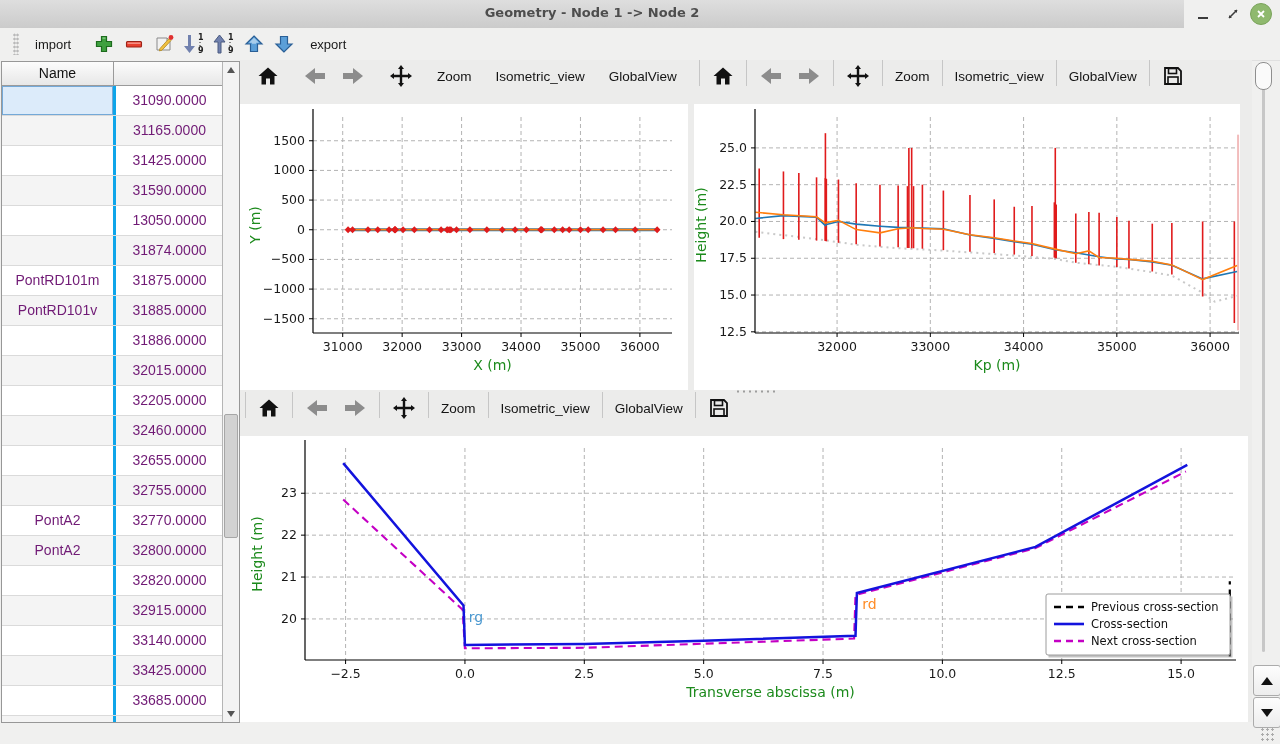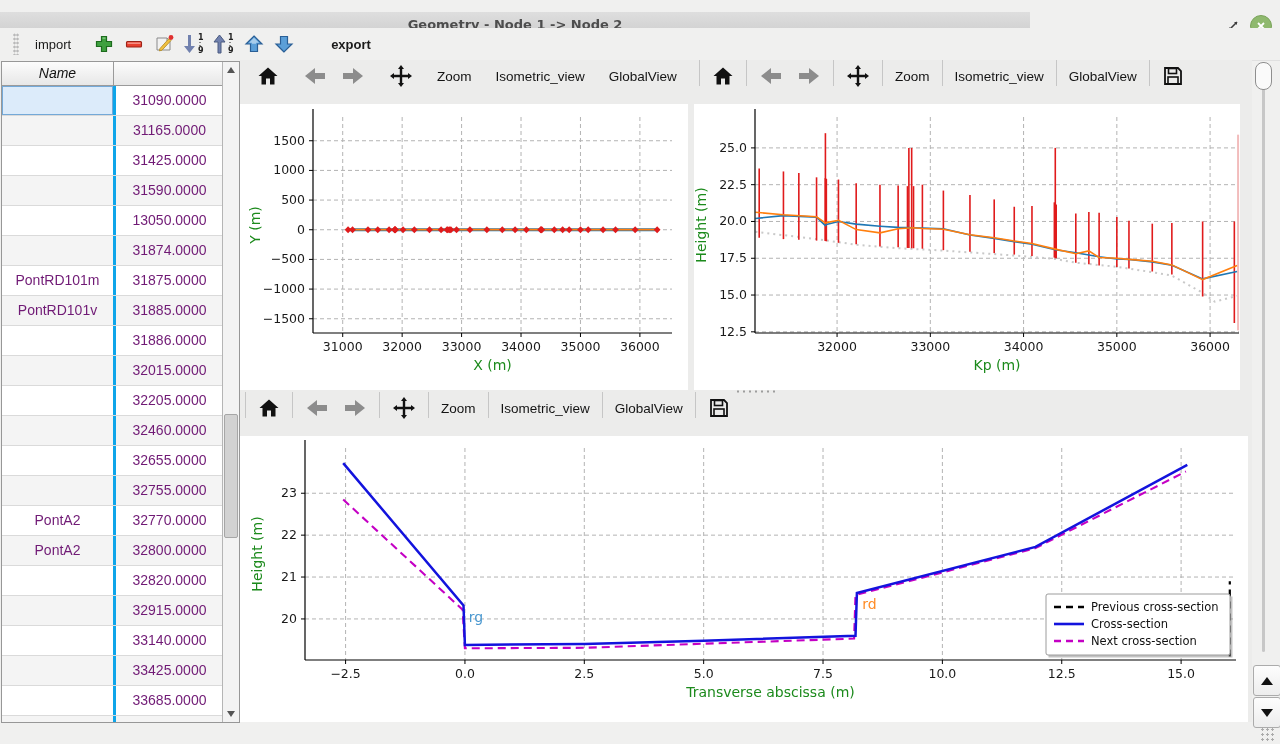--- a/index.html
+++ b/index.html
@@ -1,21 +1,21 @@
 <!DOCTYPE html>
 <html><head>
 <meta charset="utf-8">
 <style>
   html,body{margin:0;padding:0;width:1280px;height:744px;background:#f0f0ef;
     font-family:"DejaVu Sans","Liberation Sans",sans-serif;overflow:hidden;position:relative;
     -webkit-font-smoothing:antialiased;}
   button{background:none;border:none;padding:0;margin:0;font:inherit;cursor:default;}
 
   
-  .titlebar{position:absolute;left:0;top:12px;width:1030px;height:28px;
+  .titlebar{position:absolute;left:0;top:0;width:1184px;height:28px;
     background:linear-gradient(#dedede,#cbcbcb);border-bottom:1px solid #b2b2b2;}
   .titlebar .title{position:absolute;left:0;right:0;top:5px;text-align:center;
     font-size:13px;font-weight:bold;color:#4d4d4d;}
   .winbtn{position:absolute;top:4px;width:22px;height:20px;display:flex;align-items:center;justify-content:center;}
   .min-glyph{display:block;width:10px;height:0;border-top:2px solid #3c3c3c;margin-top:8px;}
   .close-circle{width:20px;height:20px;border-radius:50%;background:#8fb96e;border:1px solid #7aa35b;
     display:flex;align-items:center;justify-content:center;}
 
   
   .main-toolbar{position:absolute;left:0;top:28px;width:1280px;height:32px;background:#f0f0ef;
@@ -25,21 +25,21 @@
   .tb-text{font-size:13px;color:#1a1a1a;padding:4px 8px;font-family:"Liberation Sans",sans-serif;}
   .tb-icon{width:30px;height:26px;display:flex;align-items:center;justify-content:center;}
 
   
   .left-panel{position:absolute;left:0;top:60px;width:240px;height:684px;background:#f0f0ef;}
   .table-widget{position:absolute;left:1px;top:1px;width:237px;height:660px;background:#fff;
     border:1px solid #979797;overflow:hidden;font-family:"Liberation Sans",sans-serif;}
   .thead{position:absolute;left:0;top:0;right:16px;height:23px;display:flex;
     background:linear-gradient(#fcfcfc,#e7e7e7);border-bottom:1px solid #9a9a9a;}
   .th{font-size:14px;color:#111;text-align:center;line-height:23px;}
-  .th.c1{width:111px;border-right:1px solid #9a9a9a;font-style:italic;}
+  .th.c1{width:111px;border-right:1px solid #9a9a9a;}
   .th.c2{flex:1;margin-top:28px;}
   .tbody{position:absolute;left:0;top:24px;right:16px;bottom:0;overflow:hidden;}
   .trow{height:29px;display:flex;border-bottom:1px solid #dadada;background:#fff;}
   .trow.alt{background:#f4f4f4;}
   .tcell{font-size:14px;color:#701a75;text-align:center;line-height:29px;}
   .tcell.cname{width:111px;border-right:3px solid #0ea5e9;}
   .tcell.ckp{flex:1;}
   .tcell.sel{background:#dcebfa;box-shadow:inset 0 0 0 1px #74a9d8;}
   .tscroll{position:absolute;right:0;top:0;bottom:0;width:16px;background:#f3f3f3;border-left:1px solid #b5b5b5;}
   .sb-btn{position:absolute;left:0;width:15px;height:16px;display:flex;align-items:center;justify-content:center;}
@@ -142,21 +142,21 @@
     <svg width="20" height="20" viewBox="0 0 20 20">
       <path d="M10 2 L18 10 H13.5 V17.5 H6.5 V10 H2 Z" fill="#5b9fd8" stroke="#2a5f96" stroke-width="1.2"></path>
       <path d="M10 3.8 L15 8.8 H12 V9.8 H8 V8.8 H5 Z" fill="#a8cdeb"></path>
     </svg>
   </button>
   <button class="tb-icon">
     <svg width="20" height="20" viewBox="0 0 20 20">
       <path d="M10 18 L2 10 H6.5 V2.5 H13.5 V10 H18 Z" fill="#5b9fd8" stroke="#2a5f96" stroke-width="1.2"></path>
     </svg>
   </button>
-  <button class="tb-text" style="margin-left:24px;font-weight:bold;">export</button>
+  <button class="tb-text" style="margin-left:3px;">export</button>
 </div>
 
 <div class="left-panel">
   <div class="table-widget">
     <div class="thead">
       <div class="th c1">Name</div>
       <div class="th c2">KP</div>
     </div>
     <div class="tbody" id="tbody">
         <div class="trow">

